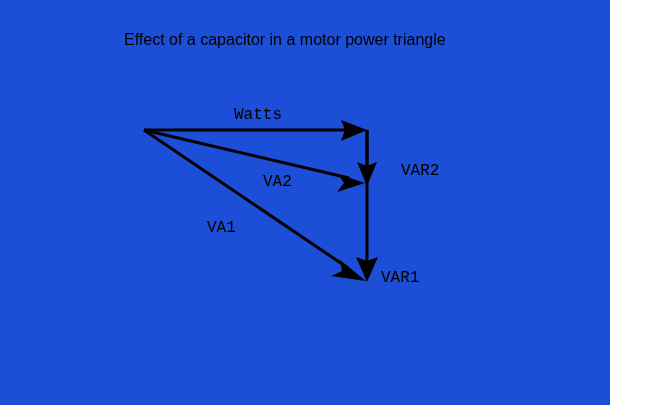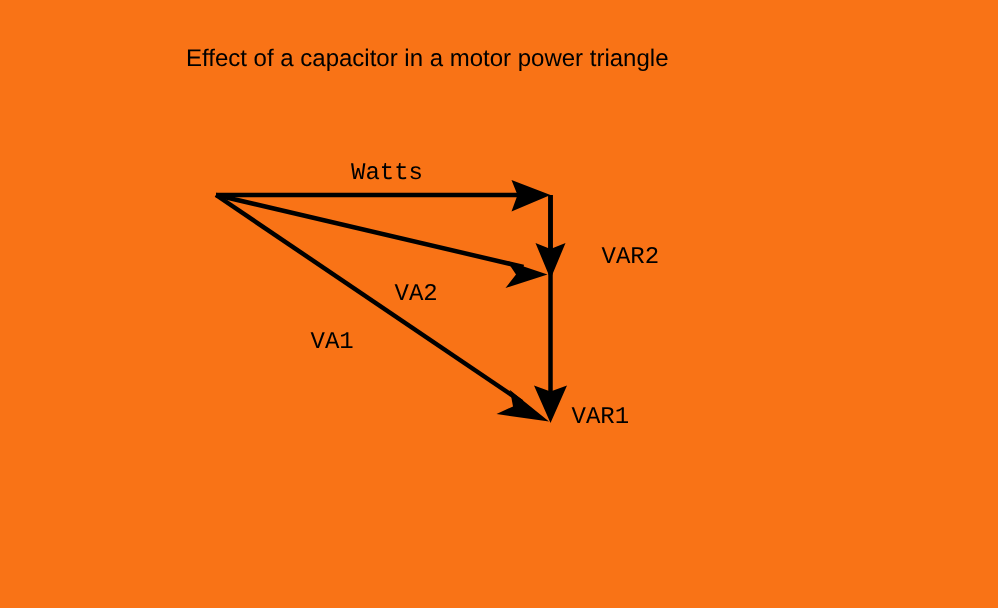--- a/index.html
+++ b/index.html
@@ -3,23 +3,23 @@
 <meta charset="utf-8">
 <title>Power Triangle Diagram</title>
 <style>
   html, body {
     margin: 0;
     padding: 0;
     background: #ffffff;
   }
   #canvas {
     position: relative;
-    width: 665px;
+    width: 610px;
     height: 405px;
-    background: #f97316;
+    background: #1d4ed8;
     overflow: hidden;
     font-family: "Liberation Sans", sans-serif;
   }
   #diagram-svg {
     position: absolute;
     left: 0;
     top: 0;
     width: 665px;
     height: 405px;
   }
@@ -36,21 +36,21 @@
     position: absolute;
     left: 124px;
     top: 30px;
     font-size: 16px;
     line-height: 20px;
     color: #000000;
     white-space: nowrap;
     font-family: "Liberation Sans", sans-serif;
   }
   #label-watts { left: 234px; top: 106px; }
-  #label-va2   { left: 263px; top: 173px; margin-top: 14px; }
+  #label-va2   { left: 263px; top: 173px; }
   #label-va1   { left: 207px; top: 219px; }
   #label-var2  { left: 401px; top: 162px; }
   #label-var1  { left: 381px; top: 269px; }
   #label-cap   { left: 385px; top: 219px; }
 </style>
 </head>
 <body>
 
 <div id="canvas">
 

